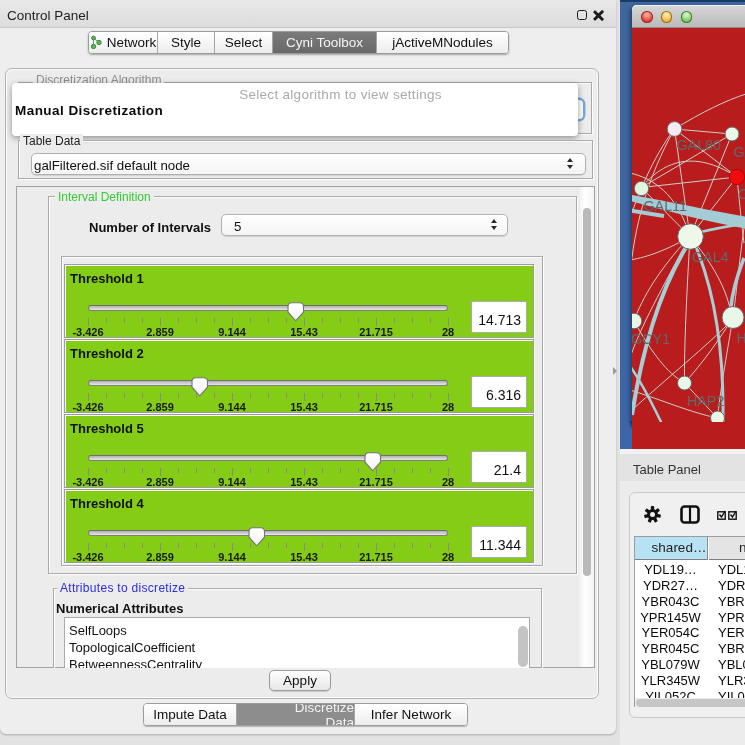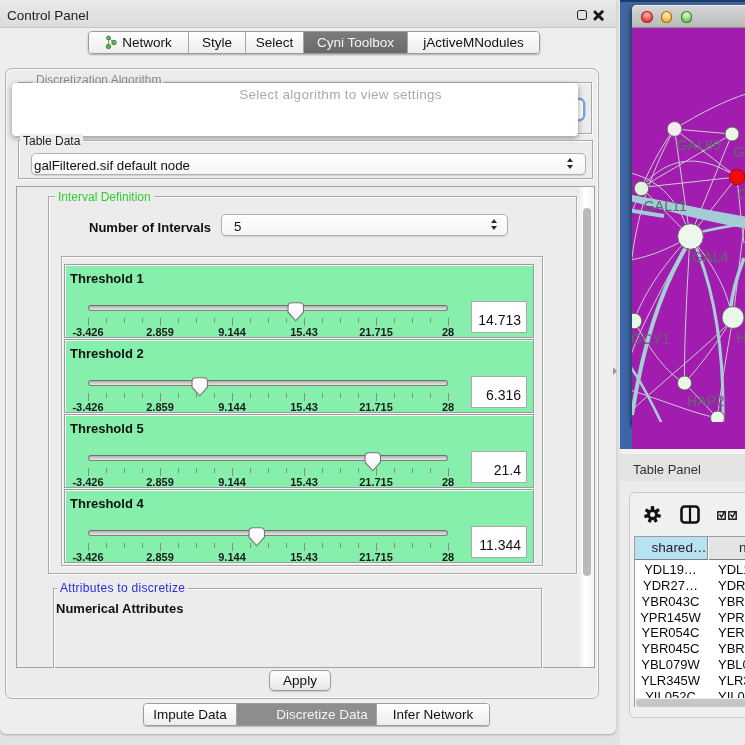--- a/index.html
+++ b/index.html
@@ -24,21 +24,21 @@
 #outerpanel { left:5px; top:68px; width:594px; height:631px; background:#ececec; border:1px solid #b2b2b2; border-radius:7px; box-shadow:inset 1px 1px 0 #fafafa, inset -1px -1px 0 #fafafa; }
 .groupbox { position:absolute; border:1px solid #a9a9a9; box-shadow:inset 1px 1px 0 #fdfdfd, 1px 1px 0 #fdfdfd; }
 .grouptitle { position:absolute; background:#ececec; padding:0 3px; font-size:12px; color:#212121; line-height:14px; }
 
 .combo { position:absolute; background:linear-gradient(#ffffff,#f4f4f4); border:1px solid #b1b1b1; border-radius:5px; font-size:13.3px; color:#111; box-shadow:0 1px 1px rgba(0,0,0,.12); }
 .combo .txt { position:absolute; left:2px; top:3.5px; }
 .arrows { position:absolute; width:9px; }
 .arrows .up { width:0; height:0; border-left:3.2px solid transparent; border-right:3.2px solid transparent; border-bottom:4.2px solid #2a2a2a; margin-bottom:2.5px; }
 .arrows .dn { width:0; height:0; border-left:3.2px solid transparent; border-right:3.2px solid transparent; border-top:4.2px solid #2a2a2a; }
 
-.tpanel { position:absolute; left:64px; width:470px; height:74px; border:1px solid #9c9c9c; background:#86efac; box-shadow:inset 1px 1px 0 #f8f8f8, 1px 1px 0 #f8f8f8; }
+.tpanel { position:absolute; left:64px; width:470px; height:74px; border:1px solid #9c9c9c; background:#84cc16; box-shadow:inset 1px 1px 0 #f8f8f8, 1px 1px 0 #f8f8f8; }
 .ttitle { position:absolute; left:5px; top:6px; font-size:13px; font-weight:bold; color:#111; }
 .track { position:absolute; left:23px; top:40px; width:360px; height:5.5px; background:linear-gradient(#b0b0b0,#e8e8e8); border:1px solid #7f7f7f; border-top-color:#6f6f6f; border-radius:3px; }
 .vbox { position:absolute; left:406px; top:36px; width:56px; height:32px; background:#fff; border:1.5px solid #ababab; font-size:14px; color:#111; text-align:right; padding:9.5px 5px 0 0; }
 .ticklabel { position:absolute; top:60.5px; font-size:11px; font-weight:bold; color:#1a1a1a; width:50px; text-align:center; margin-left:-25px; }
 .tick { position:absolute; width:1px; background:#8a8a8a; }
 
 #applybtn { left:269px; top:670px; width:62px; height:21px; background:linear-gradient(#fefefe,#e7e7e7); border:1px solid #9d9d9d; border-radius:5px; font-size:13.5px; color:#111; text-align:center; line-height:19px; box-shadow:0 1px 1px rgba(0,0,0,.15); }
 #bottabs { left:143px; top:703px; height:23px; display:flex; border:1px solid #9e9e9e; border-radius:4px; overflow:hidden; box-shadow:0 1px 1px rgba(0,0,0,.25); font-size:13.5px; color:#111; }
 
 #desktop { left:620px; top:0; width:125px; height:449px; background:linear-gradient(#40669f,#3c66a9); }
@@ -52,21 +52,21 @@
 </style>
 </head>
 <body>
 <div class="abs" id="ctrlwin"></div>
 <div class="abs" id="titlebar"></div>
 <div class="abs" id="titletext">Control Panel</div>
 <div class="abs" id="minbox"></div>
 <div class="abs" id="closex"></div>
 
 <div class="abs" id="toptabs">
-  <div class="seg" style="width:100px;">
+  <div class="seg" style="width:69px;">
     <svg width="13" height="15" viewBox="0 0 13 15" style="margin-right:4px;">
       <line x1="3.5" y1="3" x2="3.5" y2="11.5" stroke="#8a8a8a" stroke-width="1"></line>
       <line x1="3.5" y1="3" x2="9" y2="7.5" stroke="#8a8a8a" stroke-width="1"></line>
       <circle cx="3.5" cy="3" r="1.9" fill="#5cb85c" stroke="#2f7e2f" stroke-width="0.9"></circle>
       <circle cx="3.5" cy="11.5" r="2.2" fill="#5cb85c" stroke="#2f7e2f" stroke-width="0.9"></circle>
       <circle cx="9" cy="7.5" r="2.2" fill="#5cb85c" stroke="#2f7e2f" stroke-width="0.9"></circle>
     </svg>
     Network</div>
   <div class="seg" style="width:57px;">Style</div>
   <div class="seg" style="width:58px;">Select</div>
@@ -75,20 +75,21 @@
 </div>
 
 <div class="abs" id="outerpanel"></div>
 
 <div class="groupbox" style="left:18px; top:82px; width:574px; height:52px;"></div>
 <div class="grouptitle" style="left:33px; top:72.5px; color:#8c8c8c;">Discretization Algorithm</div>
 <div class="abs" style="left:540px; top:100px; width:43px; height:19px; background:#fff; border-radius:0 4px 4px 0; box-shadow:0 0 0 2.5px rgba(105,160,222,.9);"></div>
 
 <div class="abs" id="popup" style="left:11.5px; top:82.5px; width:566px; height:53px; background:#ffffff; border-radius:4px; box-shadow:0 2px 6px rgba(0,0,0,.4);">
   <div class="abs" style="left:0; top:4px; width:658px; text-align:center; font-size:13.5px; color:#a9a9a9; letter-spacing:0.3px;">Select algorithm to view settings</div>
+  <div class="abs" style="left:3.5px; top:20px; font-size:13.5px; font-weight:bold; color:#0a0a0a; letter-spacing:0.45px;">Manual Discretization</div>
 </div>
 
 <div class="groupbox" style="left:18px; top:140px; width:575px; height:39px;"></div>
 <div class="grouptitle" style="left:20px; top:134px;">Table Data</div>
 <div class="combo" style="left:31px; top:153px; width:555px; height:22px;">
   <div class="txt">galFiltered.sif default node</div>
   <div class="arrows" style="right:9px; top:4px;">
       <div class="up"></div>
       <div class="dn"></div>
     </div>
@@ -283,44 +284,48 @@
             </linearGradient>
           </defs>
           <path d="M5,0.7 h7.5 q4,0 4,4 v5.5 l-7.75,8.6 l-7.75,-8.6 v-5.5 q0,-4 4,-4 z" fill="url(#tg489)" stroke="#757575" stroke-width="1.1"></path>
         </svg>
   <div class="vbox">11.344</div>
 </div>
 
   <div class="groupbox" style="left:53px; top:588px; width:489px; height:120px;"></div>
   <div class="grouptitle" style="left:57px; top:581px; color:#2b2be0; letter-spacing:0.3px;">Attributes to discretize</div>
   <div class="abs" style="left:56px; top:601px; font-size:13px; font-weight:bold; color:#111;">Numerical Attributes</div>
+  <div class="abs" style="left:64px; top:617px; width:466px; height:90px; background:#fff; border:1px solid #ababab;">
+    <div style="font-size:13px; color:#111; padding:4px 0 0 4px; line-height:17px;">SelfLoops<br>TopologicalCoefficient<br>BetweennessCentrality</div>
+    <div class="abs" style="right:1px; top:8px; width:10px; height:41px; background:#c4c4c4; border-radius:5px;"></div>
+  </div>
  </div>
 </div>
 
 <div class="abs" id="applybtn">Apply</div>
 
 <div class="abs" id="bottabs">
   <div class="seg" style="width:93px;">Impute Data</div>
-  <div class="seg dark" style="width:140px; background:#8d8d8d;padding-left:31px;">Discretize Data</div>
+  <div class="seg dark" style="width:118px; background:#8d8d8d;padding-left:31px;">Discretize Data</div>
   <div class="seg" style="width:112px;">Infer Network</div>
 </div>
 
 <div class="abs" style="left:613px; top:367px; width:0; height:0; border-top:4px solid transparent; border-bottom:4px solid transparent; border-left:4px solid #9a9a9a;"></div>
 
 <div class="abs" id="desktop">
     <div class="topline"></div>
   </div>
 <div class="abs" id="macwin"></div>
 <div class="abs" id="mactitle" style="left:632px; top:5px;">
   <div class="light" style="left:9px;  background:radial-gradient(circle at 50% 30%, #f59d95 15%, #e2463c 60%, #c22f2a 100%); box-shadow:inset 0 0 0 1px #9b2b26;"></div>
   <div class="light" style="left:28.5px; background:radial-gradient(circle at 50% 30%, #fbe3a6 15%, #efb848 60%, #d49a28 100%); box-shadow:inset 0 0 0 1px #9d6f14;"></div>
   <div class="light" style="left:48.5px; background:radial-gradient(circle at 50% 30%, #cdedbd 15%, #82cb67 60%, #58a43d 100%); box-shadow:inset 0 0 0 1px #3c7f2e;"></div>
 </div>
 <div class="abs" style="left:630px; top:421px; width:115px; height:9px; background:linear-gradient(#18355f, rgba(60,103,169,0));"></div>
-<div class="abs" id="netcanvas" style="left:632px; top:28px; width:113px; height:500px; background:#a21caf; overflow:hidden;">
+<div class="abs" id="netcanvas" style="left:632px; top:28px; width:113px; height:500px; background:#b91c1c; overflow:hidden;">
 <svg width="113" height="394" viewBox="0 0 113 394">
 <g fill="none" stroke="#c9cfcc" stroke-width="1">
   <path d="M42.5,101 C 70,84 95,72 114,66"></path>
 
   <path d="M42.5,101 C 20,130 5,170 -2,190"></path>
   <path d="M42.5,101 C 15,150 2,200 -2,248"></path>
   <path d="M42.5,101 L 100,106"></path>
   <path d="M42.5,101 L 105,149"></path>
   <path d="M42.5,101 L 58,208.5"></path>
   <path d="M9.3,159.5 L 105,149"></path>

